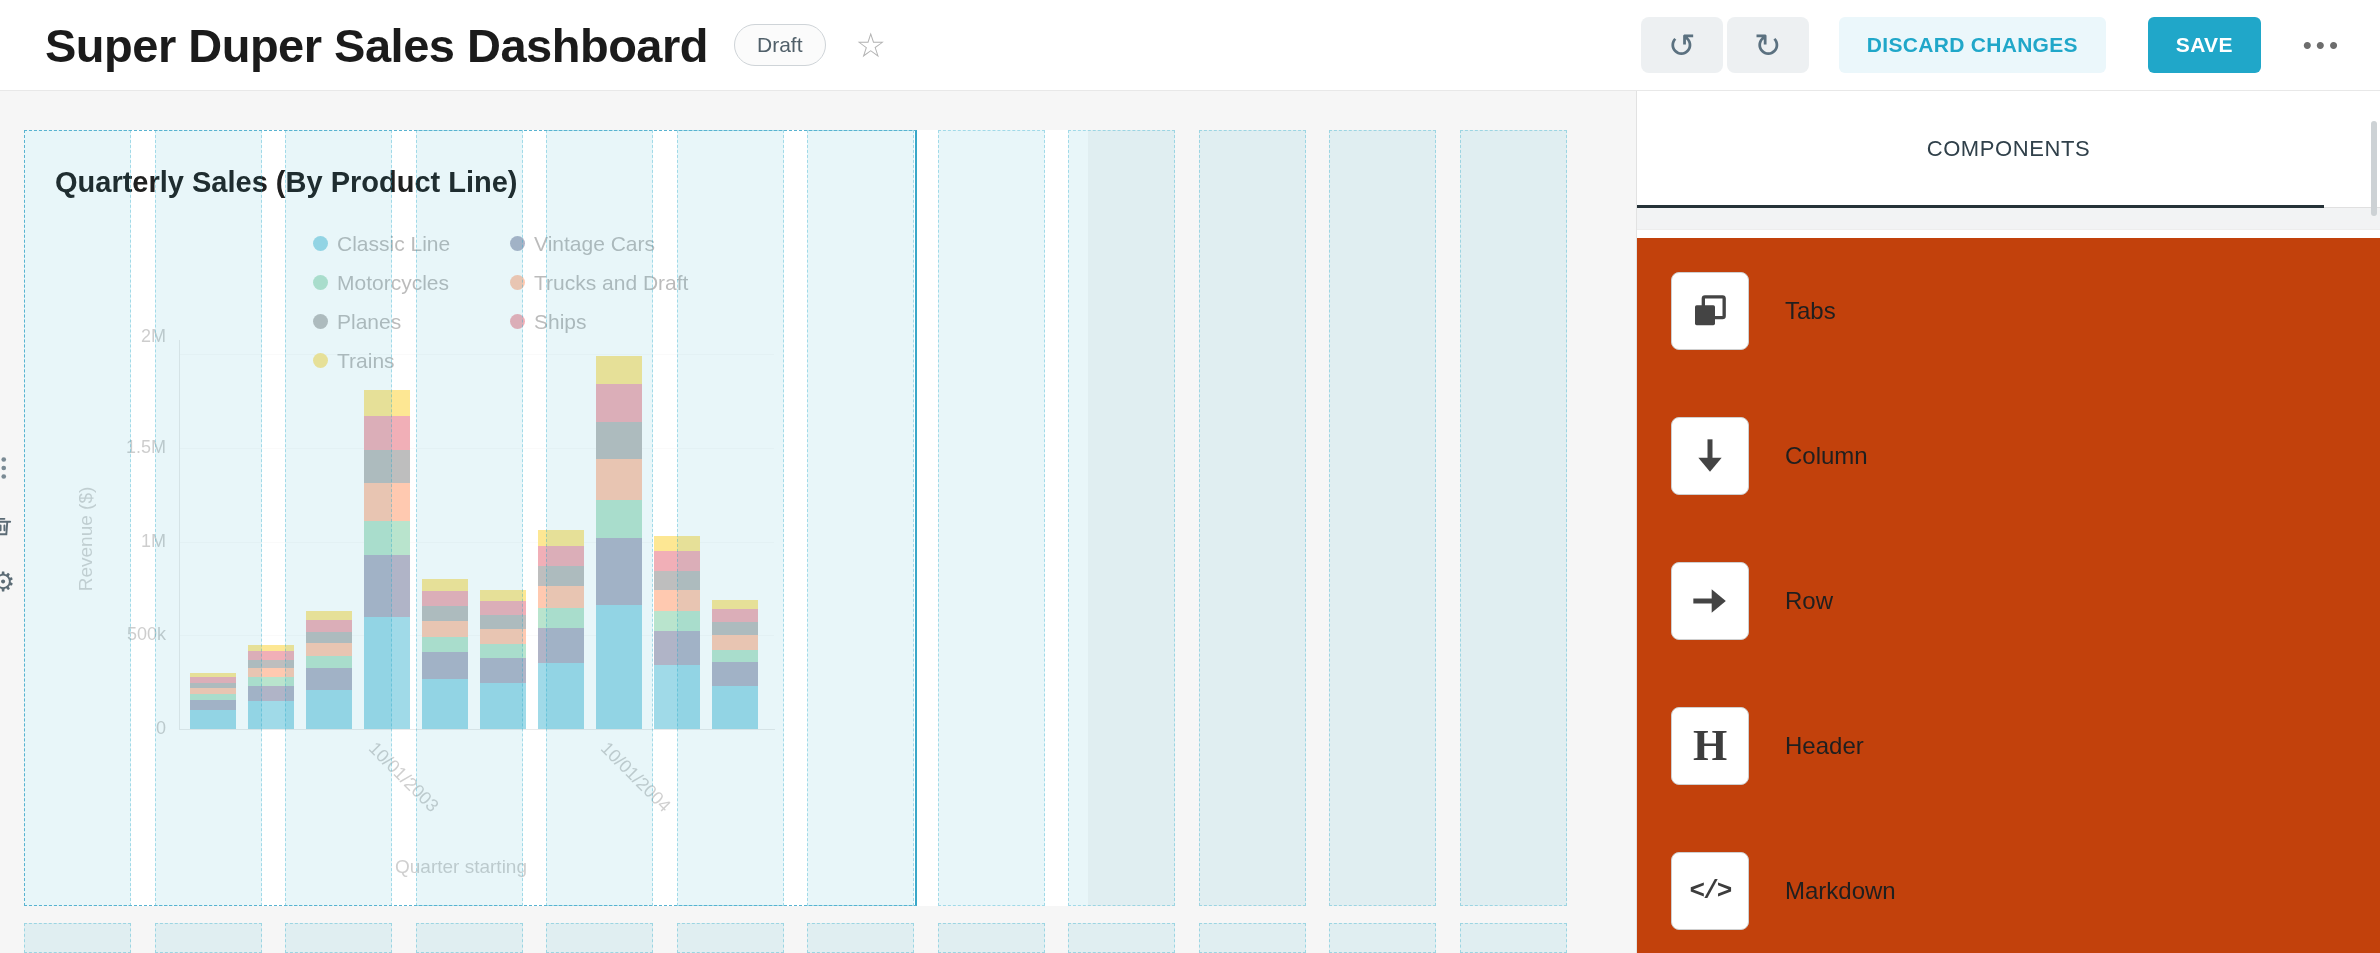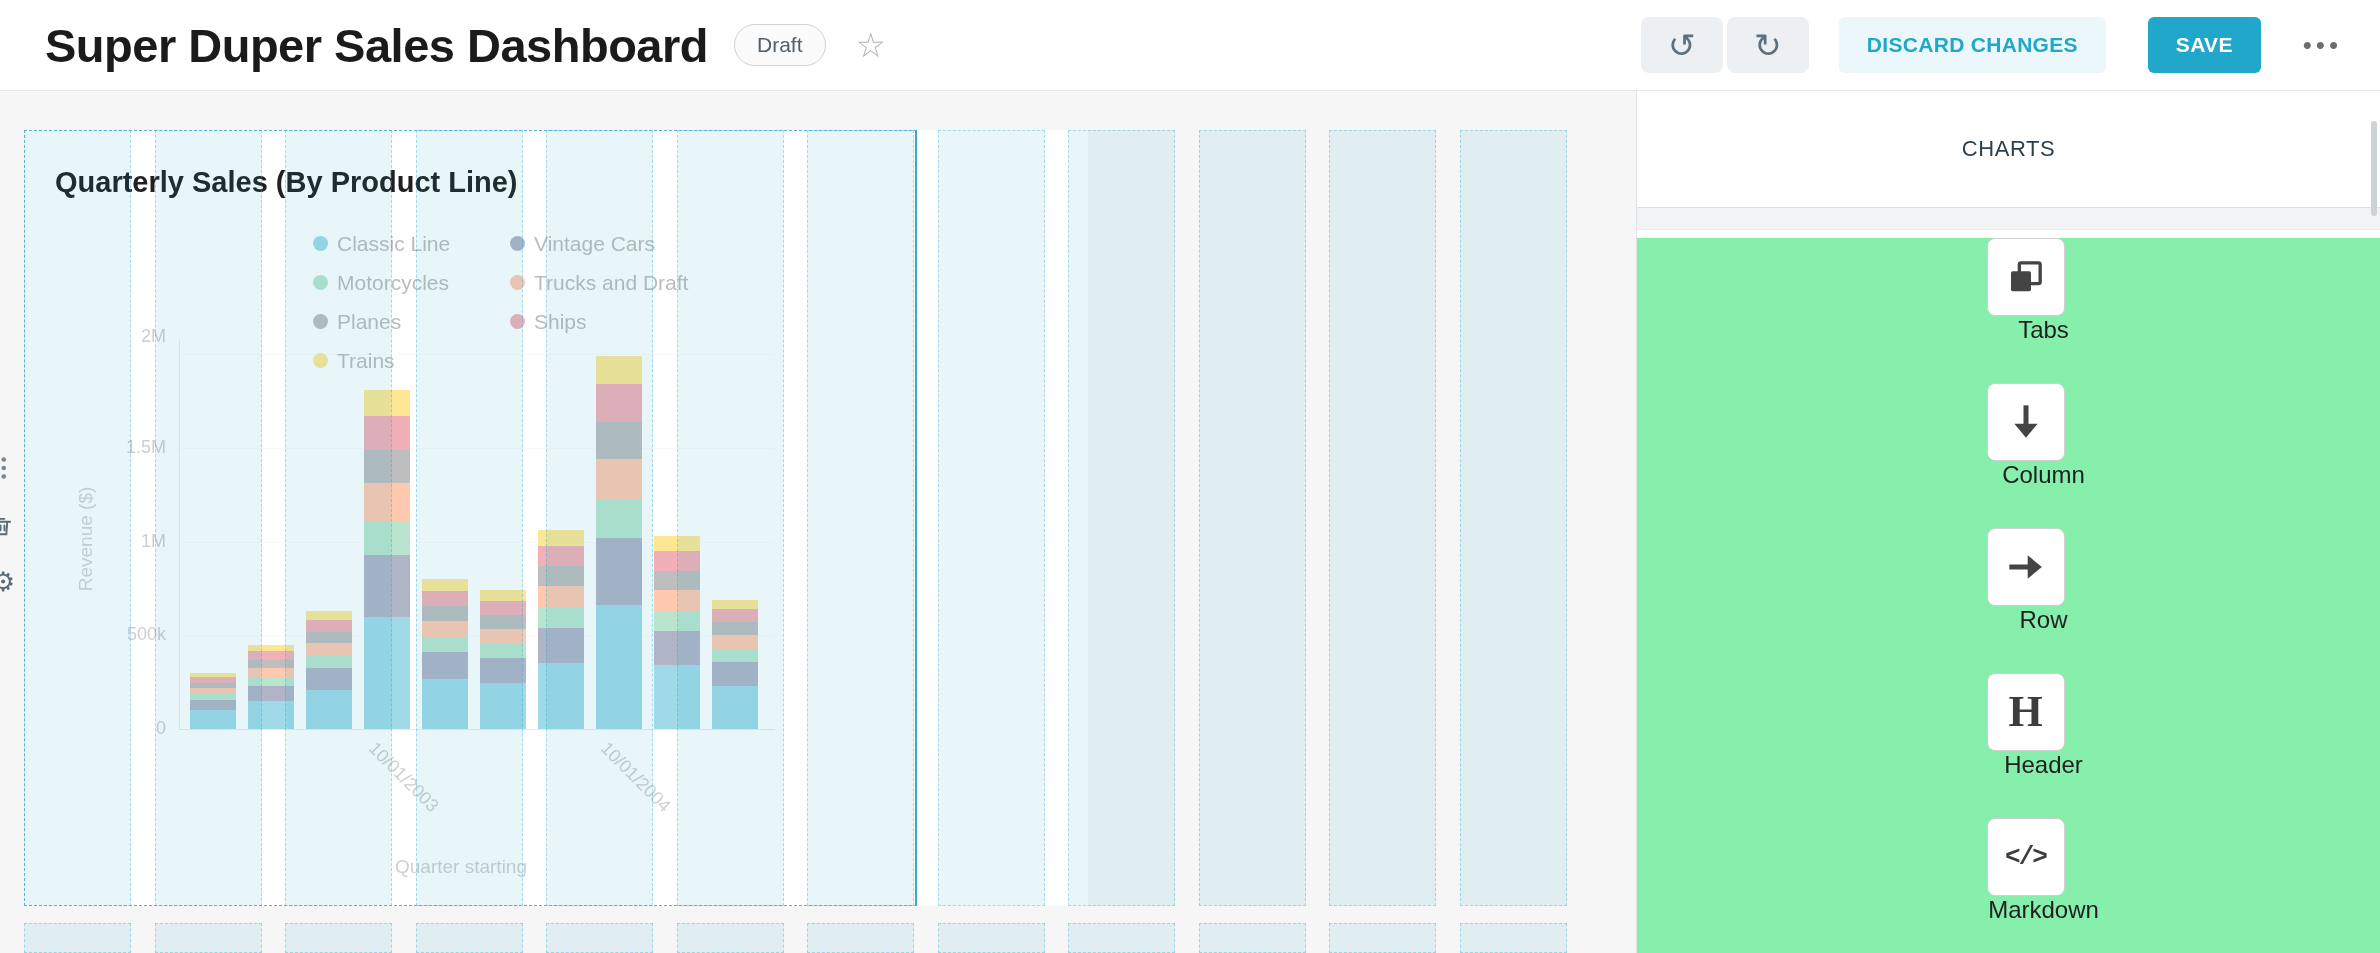--- a/index.html
+++ b/index.html
@@ -84,21 +84,21 @@
 
   
   .tabbar { height:117px; display:flex; border-bottom:1px solid #e0e0e0; position:relative; background:#fff; }
   .tab {
     flex:1; display:flex; align-items:center; justify-content:center;
     font-size:22px; font-weight:500; color:#30404a; letter-spacing:0.6px; cursor:pointer; position:relative;
   }
   .tab.active::after { content:""; position:absolute; left:0; right:56px; bottom:-1px; height:3px; background:#263238; }
   .graybar { height:22px; background:#f2f3f4; border-bottom:1px solid #ededed; }
   .comp-list { padding-top:8px; }
-  .comp-card { height:145px; display:flex; align-items:center; padding-left:34px; background:#86efac; cursor:grab;flex-direction:column; }
+  .comp-card { height:145px; display:flex; align-items:center; padding-left:34px; background:#c2410c; cursor:grab; }
   .comp-icon {
     width:78px; height:78px; border:1px solid #cfcfcf; border-radius:8px; background:#fff;
     display:flex; align-items:center; justify-content:center; color:#3d3d3d; flex:0 0 auto;
   }
   .comp-label { margin-left:36px; font-size:24px; color:#1f1f1f; }
   .hglyph { font-family:"Liberation Serif", serif; font-weight:700; font-size:44px; line-height:1; }
   .mdglyph { font-family:"Liberation Mono", monospace; font-weight:700; font-size:26px; letter-spacing:-2px; }
   .scroll-thumb { position:absolute; right:3px; top:30px; width:6px; height:95px; background:#cdd2d5; border-radius:3px; }
 </style>
 </head>
@@ -289,21 +289,21 @@
       <div class="grid-col" style="left: 807px; top: 832px; height: 30px;"></div>
       <div class="grid-col" style="left: 937.5px; top: 832px; height: 30px;"></div>
       <div class="grid-col" style="left: 1068px; top: 832px; height: 30px;"></div>
       <div class="grid-col" style="left: 1198.5px; top: 832px; height: 30px;"></div>
       <div class="grid-col" style="left: 1329px; top: 832px; height: 30px;"></div>
       <div class="grid-col" style="left: 1459.5px; top: 832px; height: 30px;"></div>
     </div>
 
   <aside class="sidebar">
     <div class="tabbar">
-      <div class="tab">CHARTS</div>
+      <div class="tab active">COMPONENTS</div>
     </div>
     <div class="graybar"></div>
     <div class="comp-list" id="compList">
         <div class="comp-card">
           <span class="comp-icon">
             <svg width="40" height="40" viewBox="0 0 24 24">
               <rect x="8" y="3.5" width="12.5" height="12.5" rx="1" fill="none" stroke="#444" stroke-width="2"></rect>
               <rect x="3" y="8.5" width="12" height="12" rx="1" fill="#444"></rect>
             </svg>
           </span>

